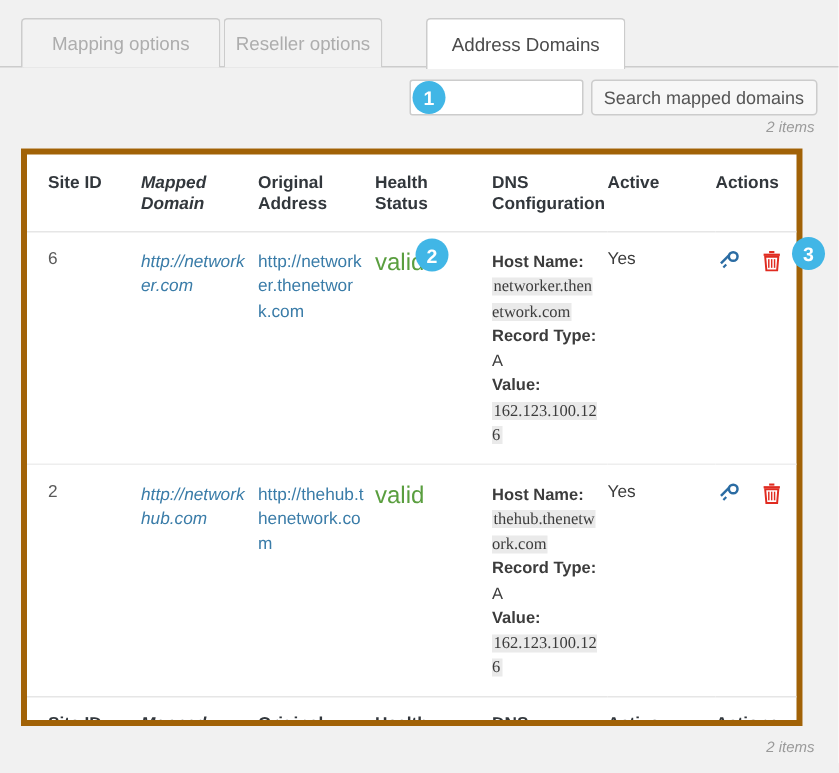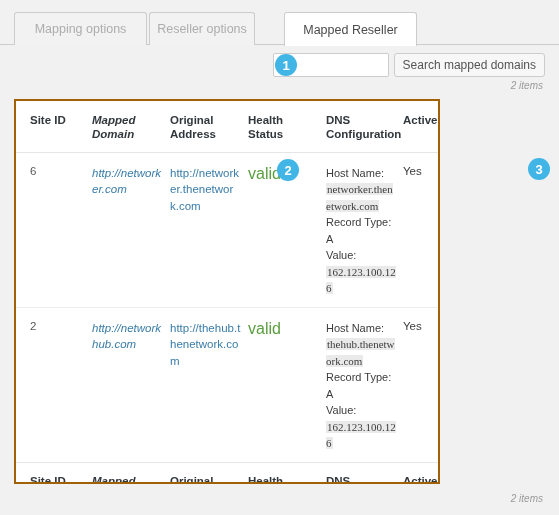--- a/index.html
+++ b/index.html
@@ -122,24 +122,24 @@
     color: #9a9a9a;
   }
   #items-top    { top: 80px; }
   #items-bottom { top: 493px; }
 
   
   .table-panel {
     position: absolute;
     left: 14px;
     top: 99px;
-    width: 426px;
+    width: 521px;
     height: 385px;
     background: #ffffff;
-    border: 2px solid #a16207;
+    border: 4px solid #a16207;
     box-sizing: border-box;
     overflow: hidden;
   }
   table.domains {
     width: 100%;
     border-collapse: collapse;
     table-layout: fixed;
   }
   table.domains th,
   table.domains td {
@@ -192,21 +192,21 @@
   .health-valid {
     color: #5a9e3f;
     font-size: 16px;
   }
   .dns-block {
     line-height: 1.5;
     color: #3c3c3c;
     font-size: 11px;
     word-break: break-all;
   }
-  .dns-block .label { color: #3c3c3c; }
+  .dns-block .label { color: #3c3c3c; font-weight: bold; }
   code.dns-code {
     background: #eaeaea;
     font-family: Liberation Serif, serif;
     font-size: 11px;
     color: #3c3c3c;
     padding: 0 1px;
   }
   .active-val { color: #3c3c3c; font-size: 11.5px; }
 
   .actions-cell {
@@ -225,21 +225,21 @@
 <body>
 
 <div class="tab-strip">
   <div class="tab inactive" id="tab-0">
     <span>Mapping options</span>
   </div>
   <div class="tab inactive" id="tab-1">
     <span>Reseller options</span>
   </div>
   <div class="tab active" id="tab-2">
-    <span>Mapped Reseller</span>
+    <span>Address Domains</span>
   </div>
 </div>
 
 <div class="searchbar">
   <input class="search-input" type="text" placeholder="" style="">
   <button class="search-button">Search mapped domains</button>
 </div>
 
 <div class="marker" id="marker-1">1</div>
 

